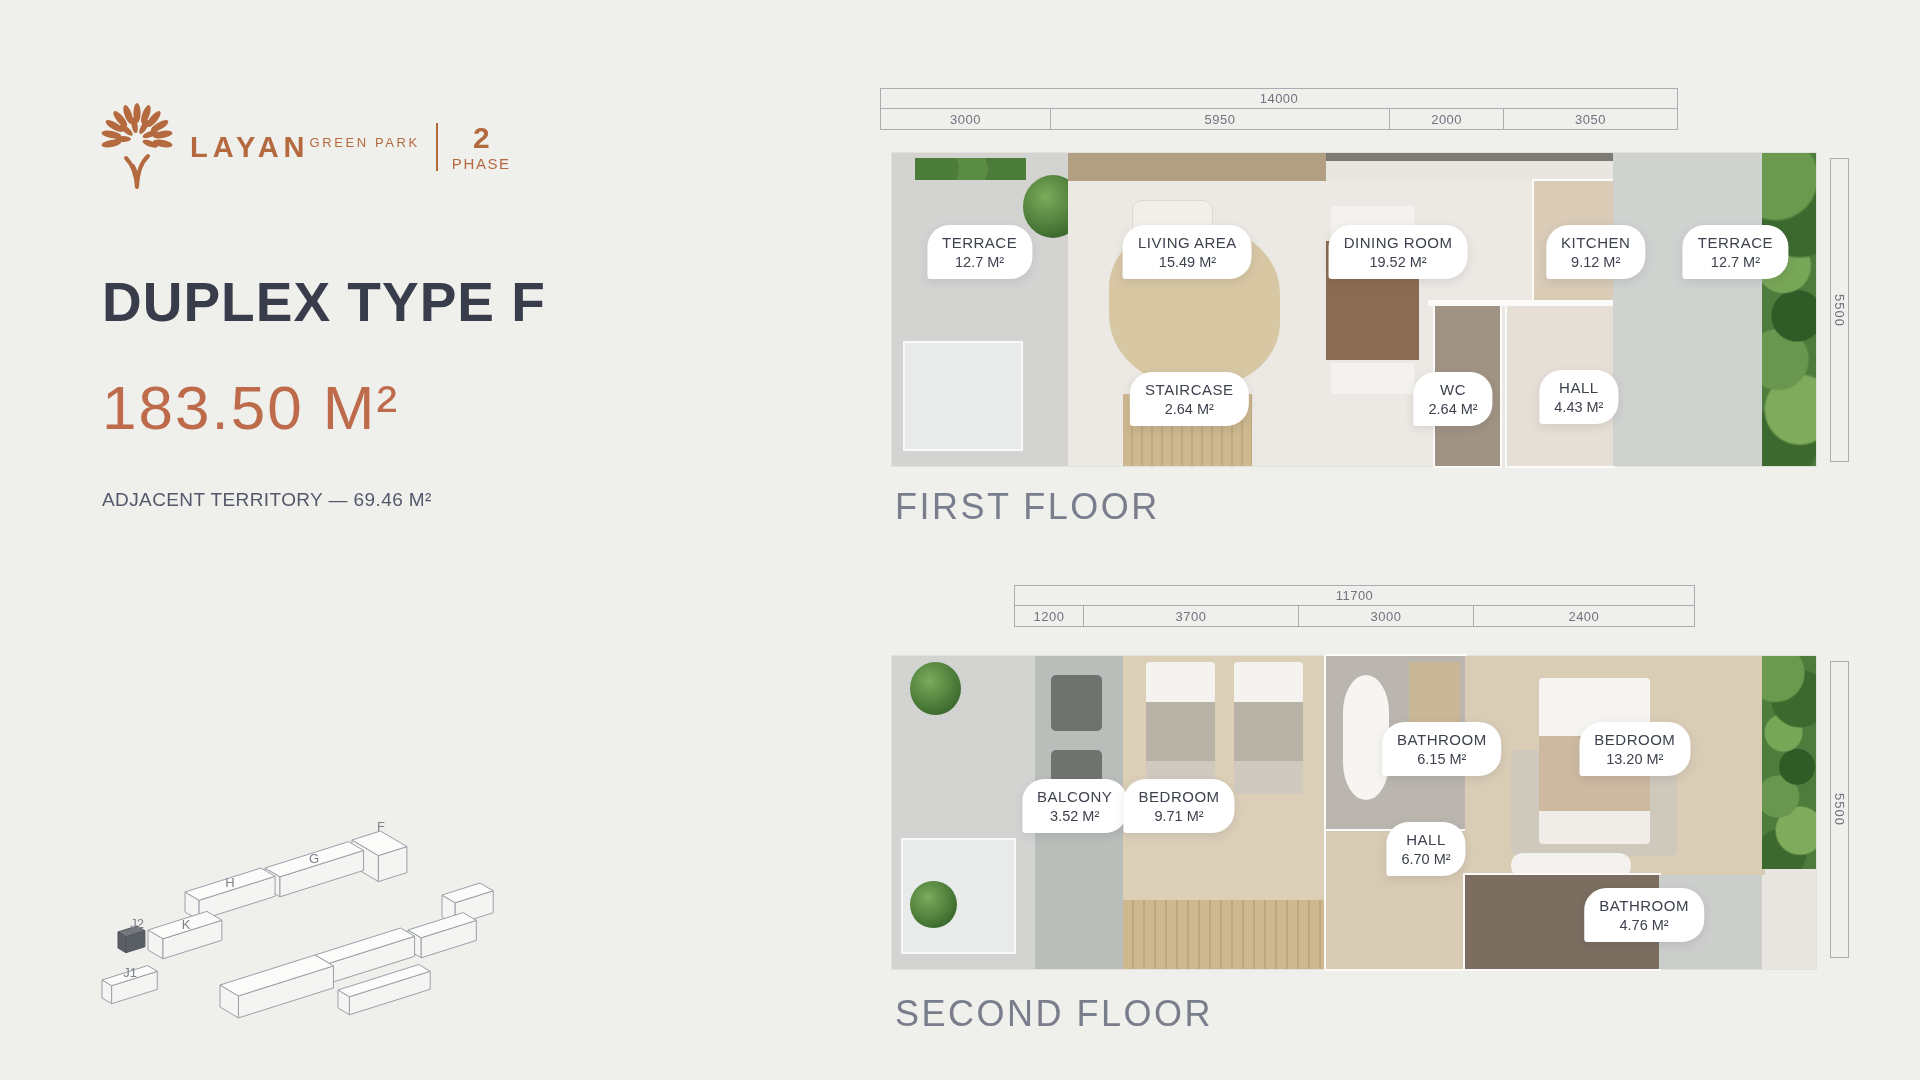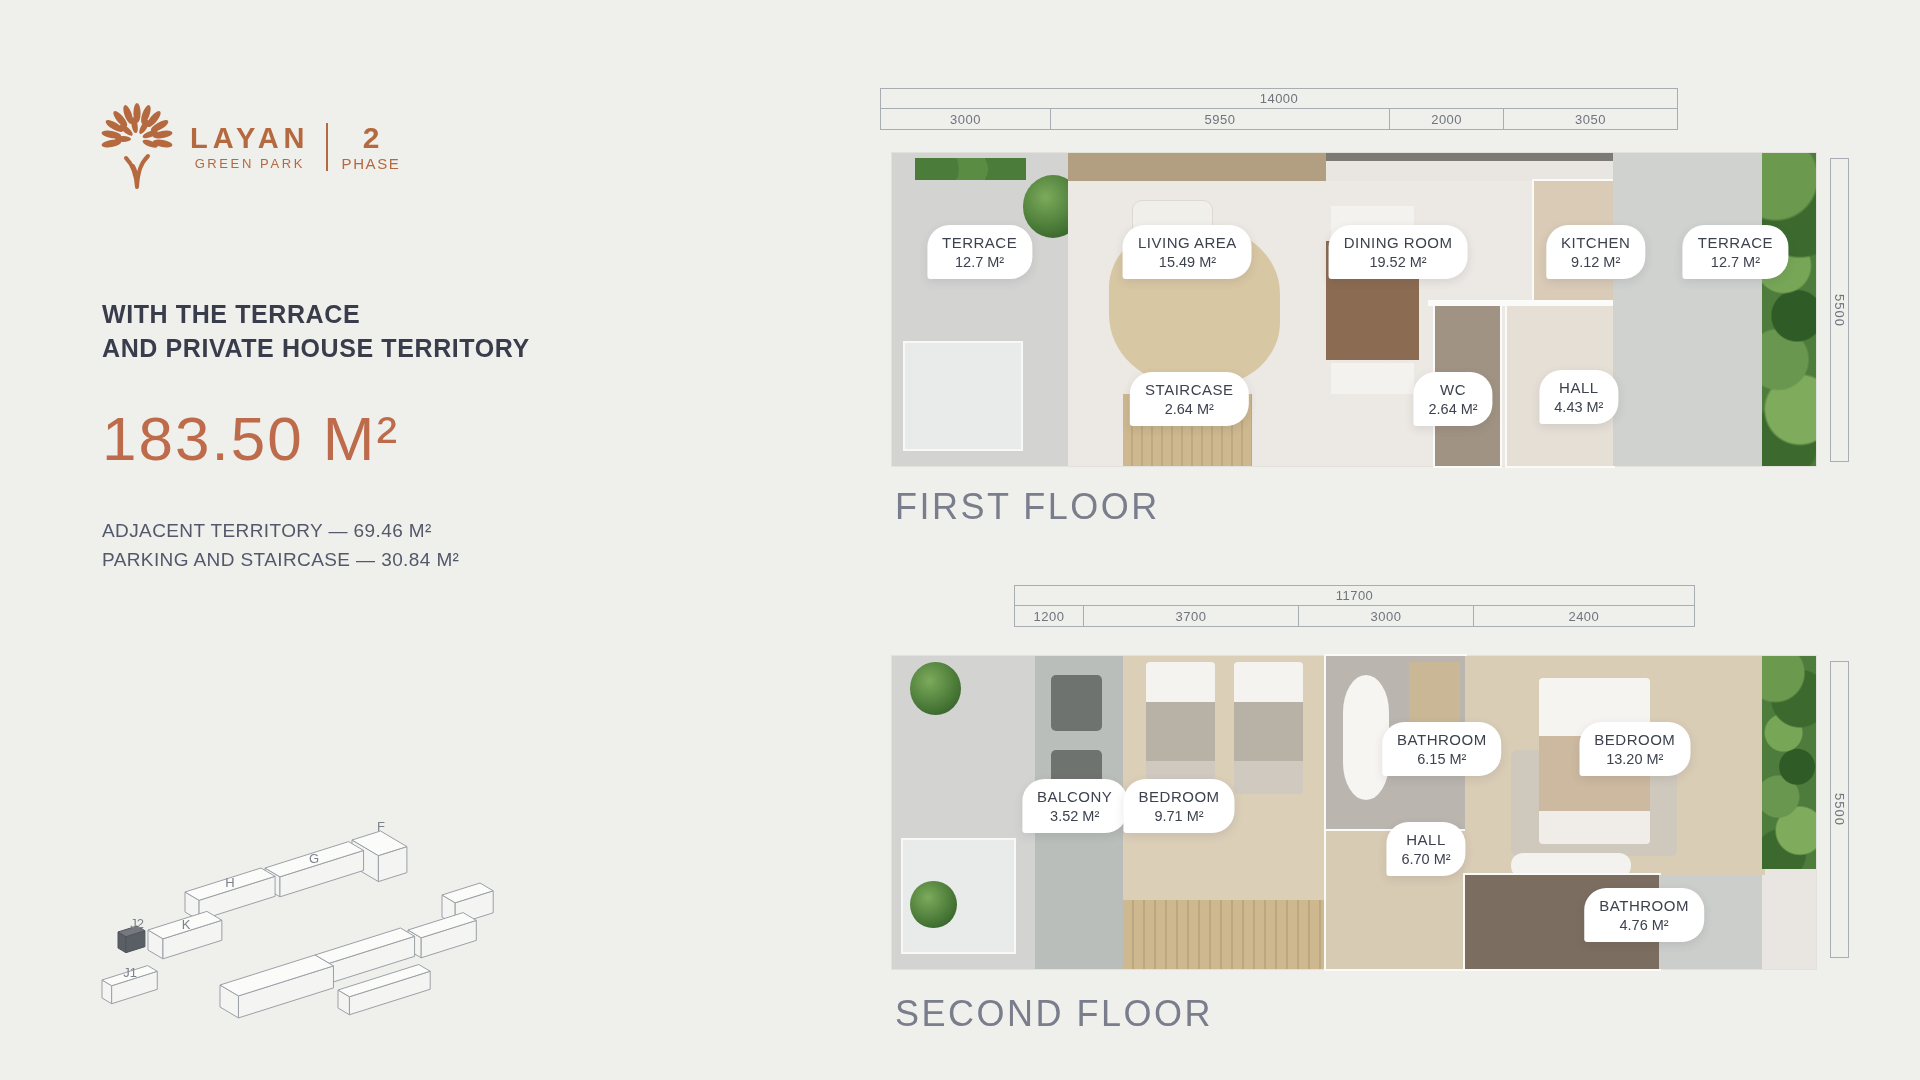--- a/index.html
+++ b/index.html
@@ -1,21 +1,21 @@
 <!DOCTYPE html>
 <html><head>
 <meta charset="utf-8">
 <style>
   html,body{margin:0;padding:0;background:#efefec;}
   .canvas{position:relative;width:1920px;height:1080px;background:#efefec;overflow:hidden;
           font-family:"Liberation Sans",sans-serif;color:#3a3e4c;}
 
   
   .logo{position:absolute;left:100px;top:103px;display:flex;align-items:center;}
-  .logo-text{margin-left:16px;display:flex;flex-direction:column;align-items:center;}
+  .logo-text{margin-left:16px;display:flex;flex-direction:row;}
   .logo-brand{font-size:29px;font-weight:bold;letter-spacing:5px;color:#b5693f;line-height:30px;}
   .logo-sub{font-size:13px;letter-spacing:2.6px;color:#b5693f;margin-top:3px;font-weight:500;}
   .logo-divider{width:2px;height:48px;background:#b5693f;margin:0 14px 0 16px;}
   .logo-phase{display:flex;flex-direction:column;align-items:center;}
   .phase-num{font-size:30px;font-weight:bold;color:#b5693f;line-height:30px;}
   .phase-label{font-size:15px;letter-spacing:1.6px;color:#b5693f;margin-top:2px;font-weight:500;}
 
   
   .hero{position:absolute;left:102px;top:270px;width:600px;}
   .hero-title{font-size:55px;font-weight:800;letter-spacing:1px;color:#393d4b;margin:0;}
@@ -162,28 +162,24 @@
       <div class="logo-sub">GREEN PARK</div>
     </div>
     <div class="logo-divider"></div>
     <div class="logo-phase">
       <div class="phase-num">2</div>
       <div class="phase-label">PHASE</div>
     </div>
   </div>
 
   <div class="hero">
-    <div class="hero-sub">
-      <div>WITH THE TERRACE</div>
-      <div>AND PRIVATE HOUSE TERRITORY</div>
-    </div>
+    <h1 class="hero-title">DUPLEX TYPE F</h1>
     <div class="hero-area">183.50 M²</div>
     <div class="hero-details">
       <div>ADJACENT TERRITORY — 69.46 M²</div>
-      <div>PARKING AND STAIRCASE — 30.84 M²</div>
     </div>
   </div>
 
   <div class="dim-table f1-dim">
     <div class="dim-total">14000</div>
     <div class="dim-row">
 
     <div class="dim-seg" style="width: 21.43%;">3000</div>
         <div class="dim-seg" style="width: 42.5%;">5950</div>
         <div class="dim-seg" style="width: 14.28%;">2000</div>

